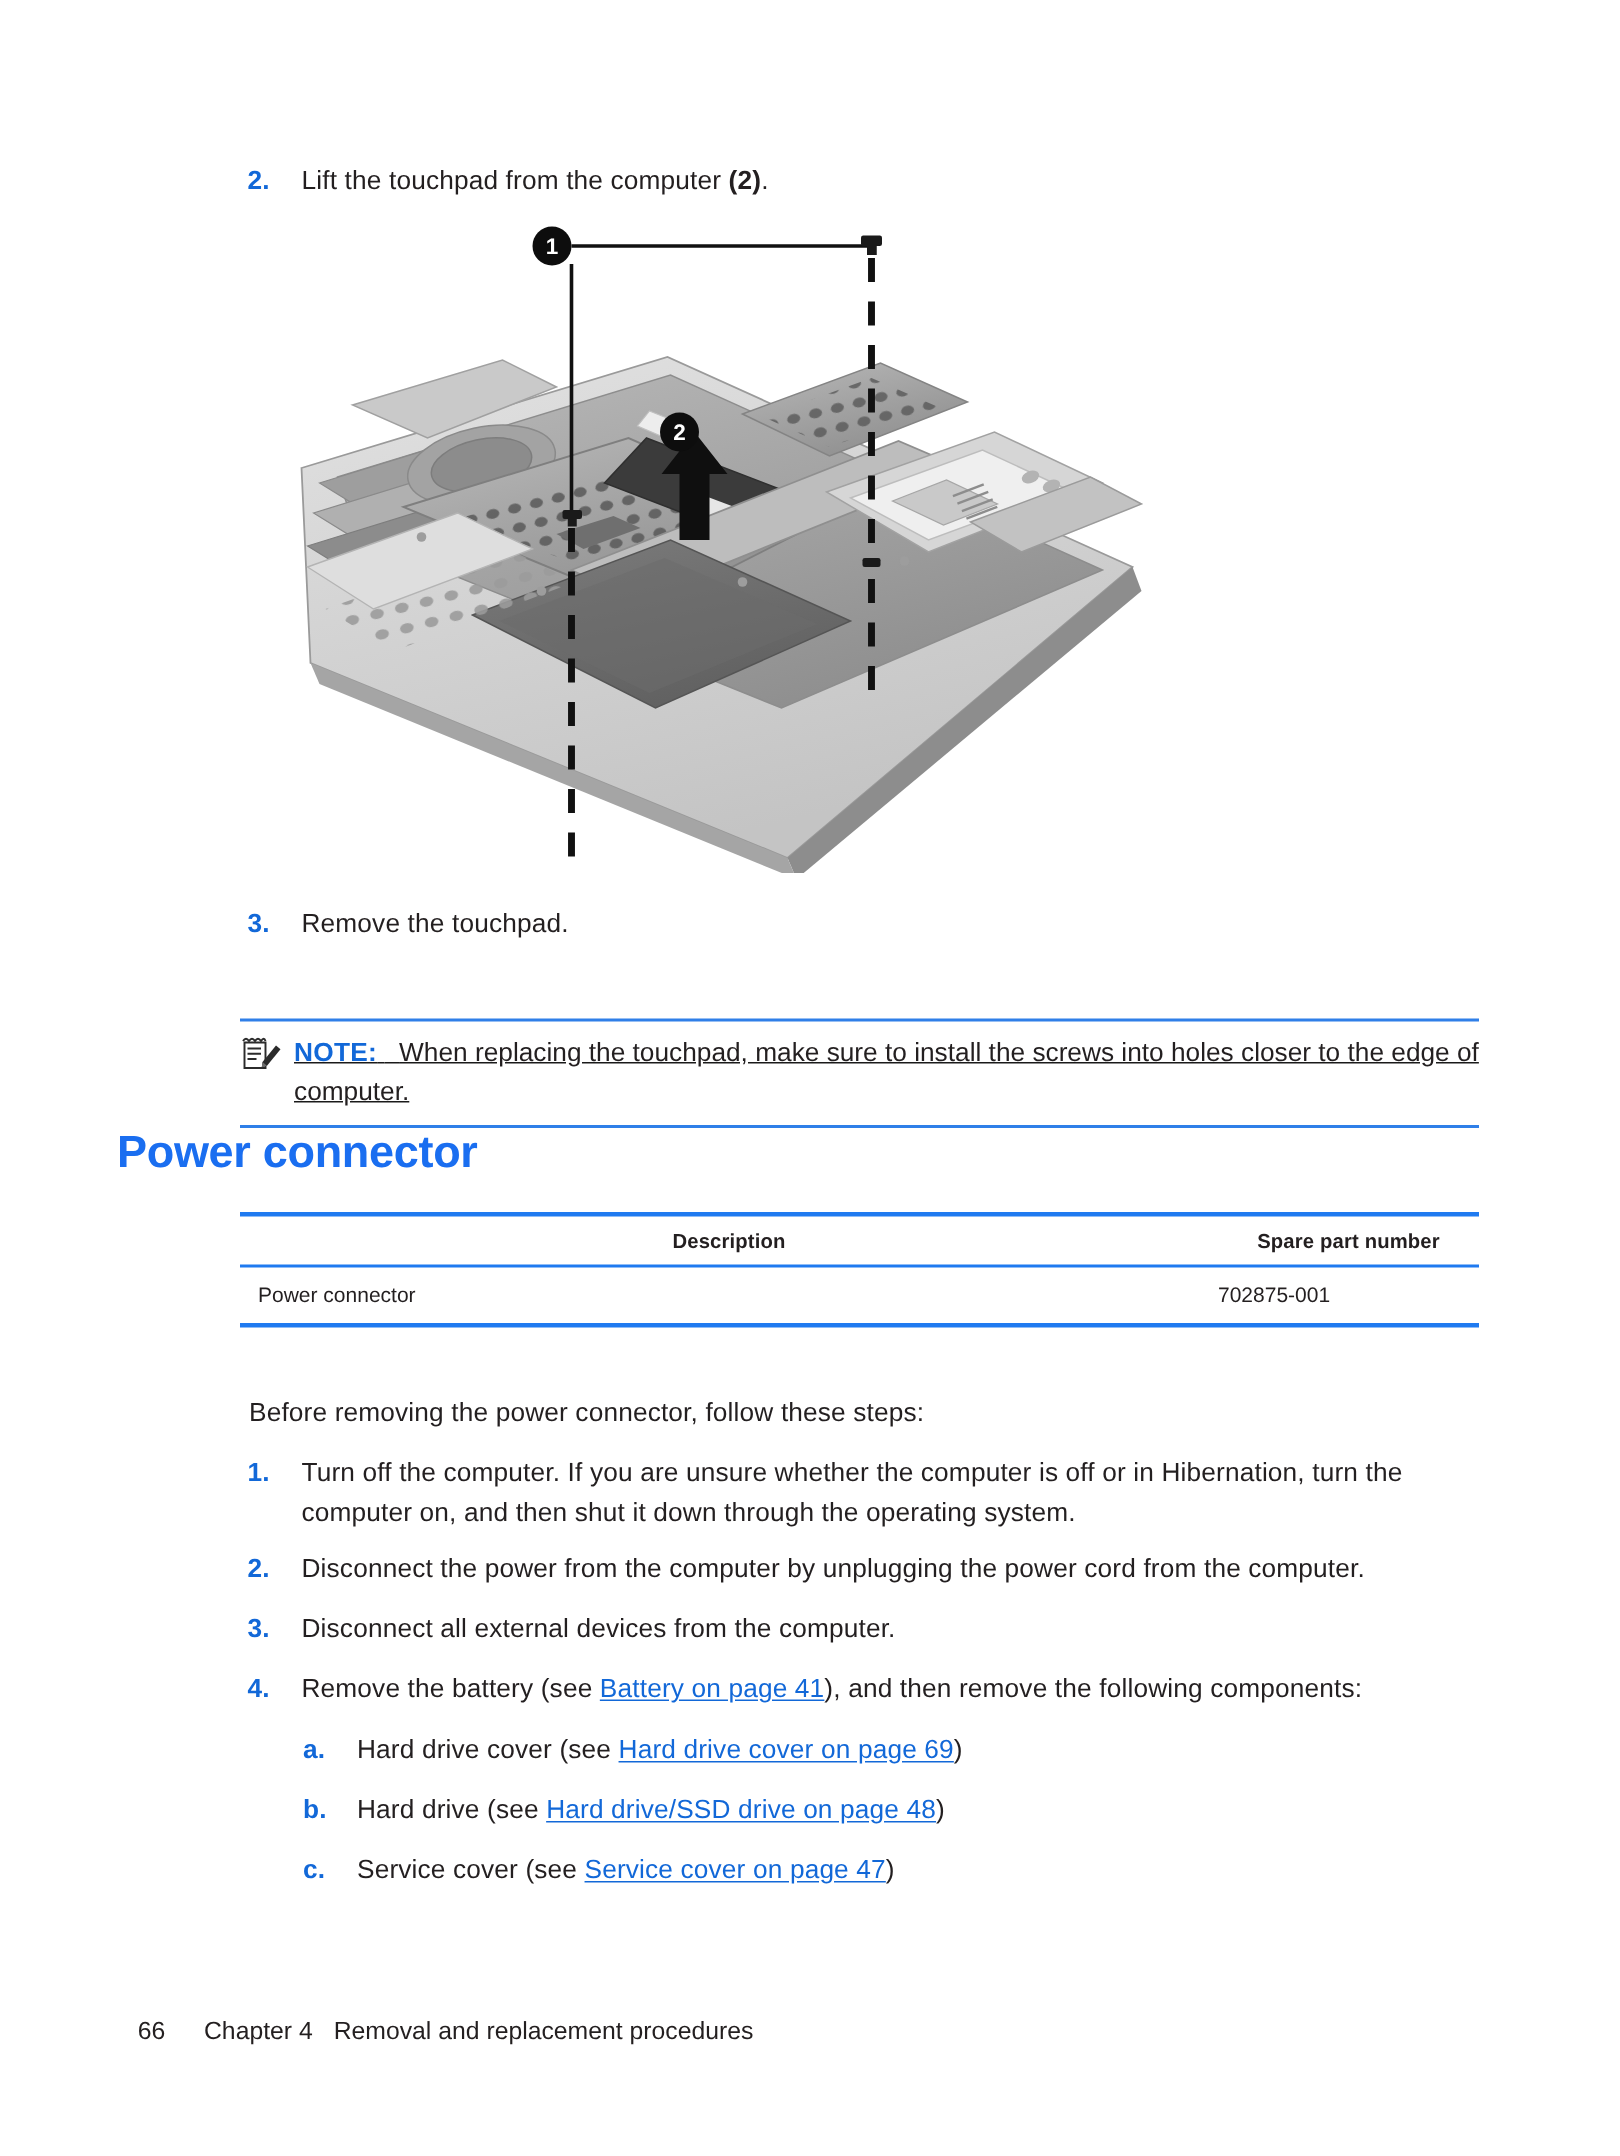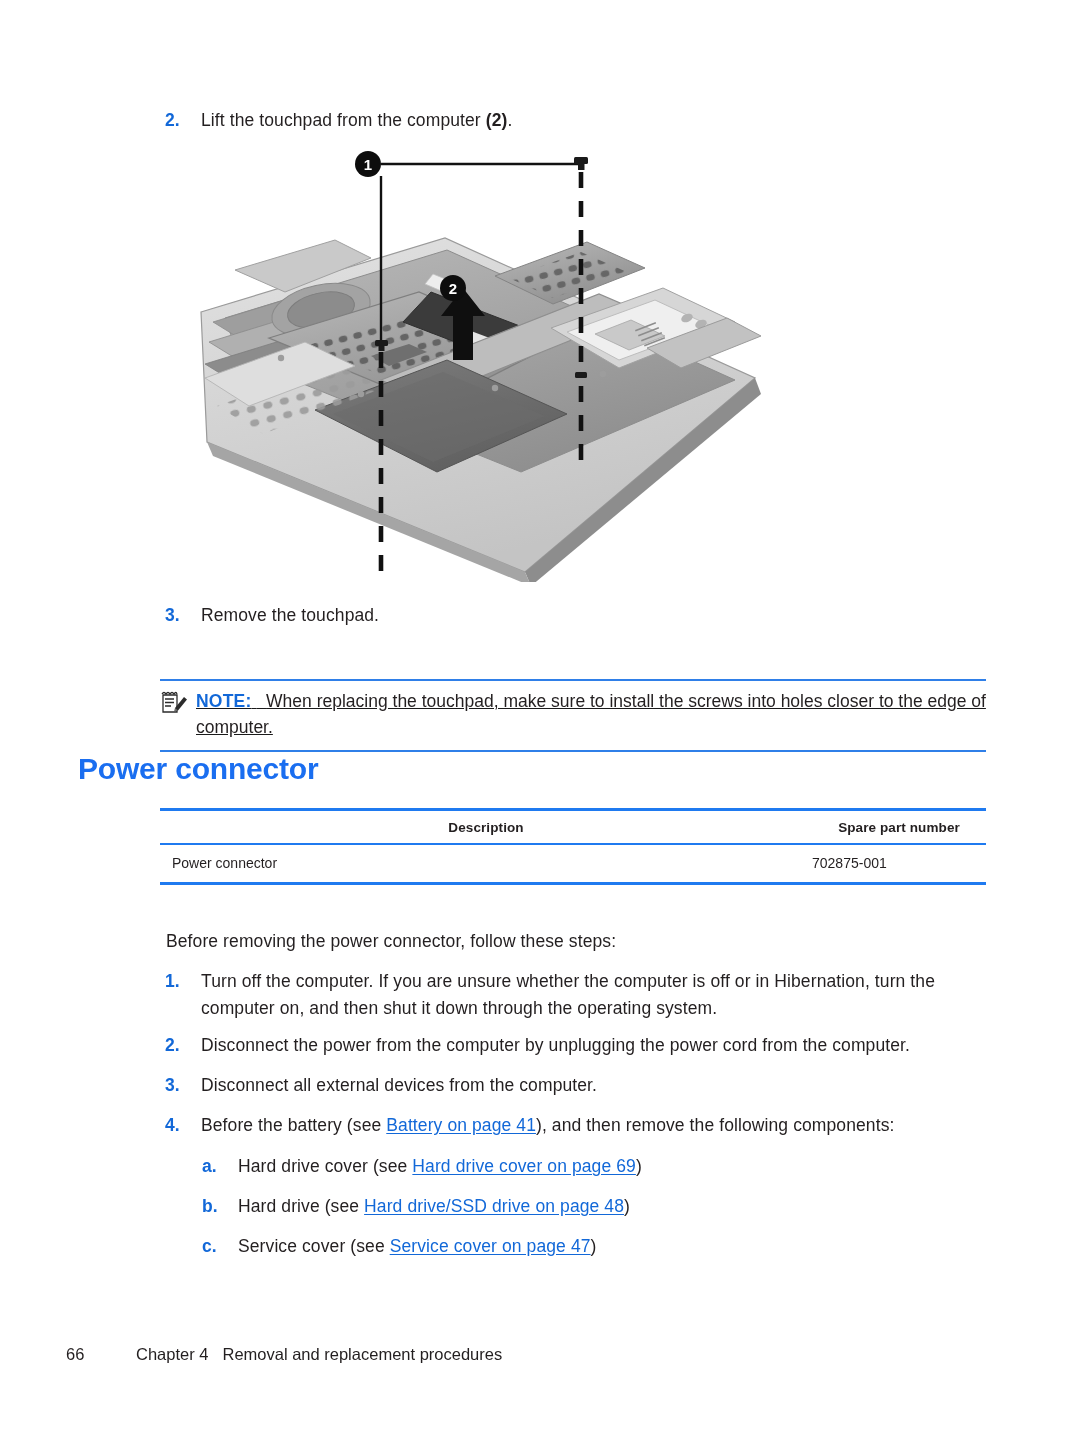--- a/index.html
+++ b/index.html
@@ -119,21 +119,21 @@
   }
 
   
   .footer {
     position: absolute;
     font-size: 16.5px;
     color: #231f20;
     display: flex;
     align-items: baseline;
   }
-  .footer .pagenum { width: 70px; }
+  .footer .pagenum { width: 70px; text-align: center; }
   .footer .chapter { margin-right: 14px; }
 
   
   .figure {
     position: absolute;
   }
   .figure svg { display: block; }
 
   .callout {
     position: absolute;
@@ -331,21 +331,21 @@
     <span class="body">Disconnect the power from the computer by unplugging the power cord from the computer.</span>
   </div>
 
   <div class="step" style="left:165px; top:1072px; width:790px;">
     <span class="marker" style="width:36px;">3.</span>
     <span class="body">Disconnect all external devices from the computer.</span>
   </div>
 
   <div class="step" style="left:165px; top:1112px; width:790px;">
     <span class="marker" style="width:36px;">4.</span>
-    <span class="body"><span>Before the battery (see </span><a class="doclink" href="#">Battery on page 41</a><span>), and then remove the following components:</span></span>
+    <span class="body"><span>Remove the battery (see </span><a class="doclink" href="#">Battery on page 41</a><span>), and then remove the following components:</span></span>
   </div>
 
   <div class="step" style="left:202px; top:1153px; width:760px;">
     <span class="marker" style="width:36px;">a.</span>
     <span class="body"><span>Hard drive cover (see </span><a class="doclink" href="#">Hard drive cover on page 69</a><span>)</span></span>
   </div>
 
   <div class="step" style="left:202px; top:1193px; width:760px;">
     <span class="marker" style="width:36px;">b.</span>
     <span class="body"><span>Hard drive (see </span><a class="doclink" href="#">Hard drive/SSD drive on page 48</a><span>)</span></span>

